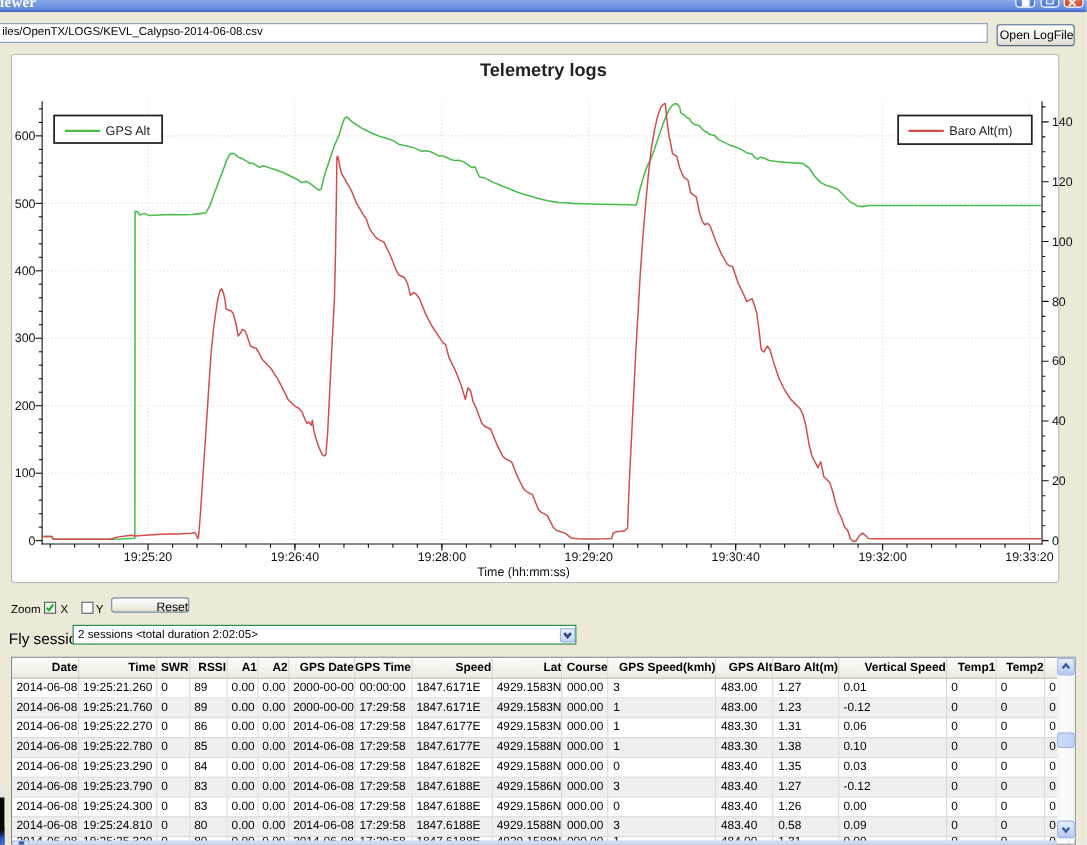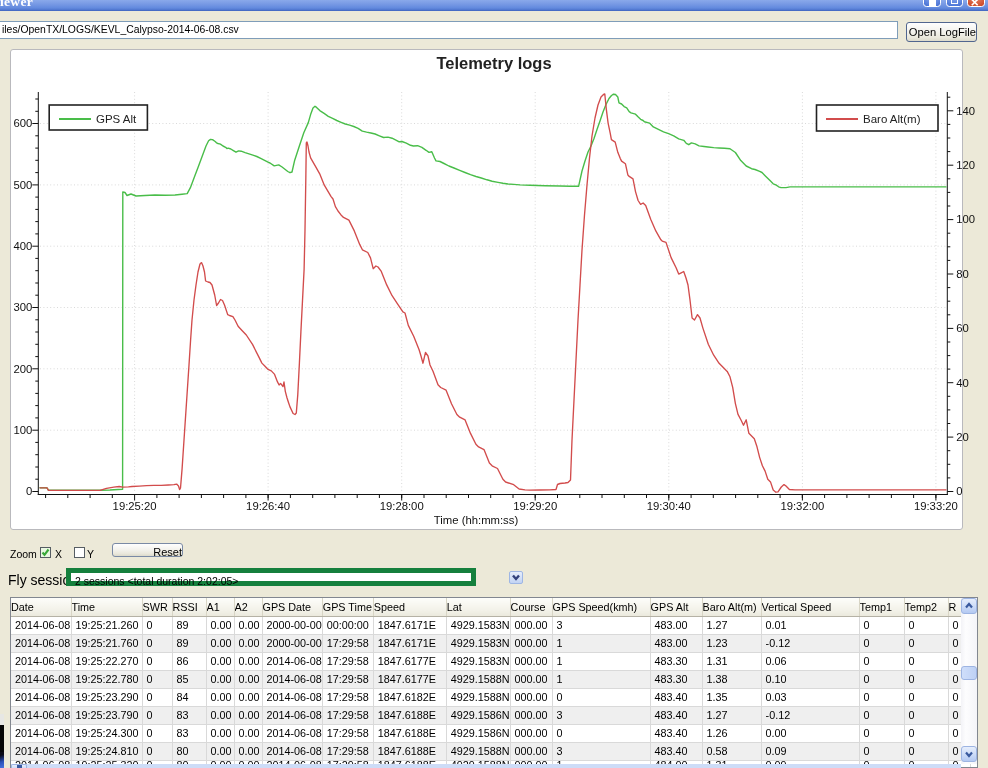--- a/index.html
+++ b/index.html
@@ -17,30 +17,30 @@
 .xpbtn{background:linear-gradient(#fefefe,#f4f3ee 45%,#eae8dc 80%,#dcdacb);border:1px solid #51668f;
  border-radius:3px;text-align:right;color:#000}
 #openbtn{left:906px;top:22px;width:71px;height:20px;line-height:18px;font-size:11.2px}
 
 #chart{left:9.5px;top:49px;width:953px;height:481px;background:#fff;border:1px solid #b9b9bd;border-radius:3px}
 
 #zoomlbl{left:10px;top:548px;font-size:10.5px}
 .cb{top:547px;width:11px;height:11px;background:#fff;border:1.2px solid #565d63}
 #cbx{left:40px}#cby{left:74px}
 #xlbl{left:55px;top:548px;font-size:10.5px}#ylbl{left:87px;top:548px;font-size:10.5px}
-#resetbtn{left:112px;top:543px;width:71px;height:14px;line-height:17px;border-color:#7a8aa5}
+#resetbtn{left:101px;top:543px;width:71px;height:14px;line-height:17px;border-color:#7a8aa5}
 #flylbl{left:8px;top:572px;font-size:14px}
-#combo{left:66px;top:568px;width:410px;height:18px;background:#fff;border:5px solid #15803d;line-height:16px;padding-left:4px;font-size:10.5px}
+#combo{left:66px;top:568px;width:458px;height:18px;background:#fff;border:1px solid #15803d;line-height:16px;padding-left:4px;font-size:10.5px}
 #combobtn{left:508.5px;top:570.5px;width:14px;height:13px;border-radius:2px;background:linear-gradient(#e6eefc,#c2d3f3);
  border:1px solid #9eb6e4}
 
 #tblwrap{left:10px;top:596.5px;width:967.5px;height:171.5px;border:1px solid #828790;background:#fff;overflow:hidden}
 table{border-collapse:collapse;table-layout:fixed;font-size:10.8px}
-th{height:18.6px;font-weight:normal;background:linear-gradient(#fdfdfa,#f2f1e8 70%,#ebe9dd);
- border-right:1px solid #d8d5c5;border-bottom:1px solid #b5b2a5;padding:0;text-align:left;overflow:hidden;white-space:nowrap}
+th{height:18.6px;font-weight:bold;background:linear-gradient(#fdfdfa,#f2f1e8 70%,#ebe9dd);
+ border-right:1px solid #d8d5c5;border-bottom:1px solid #b5b2a5;padding:0;text-align:right;overflow:hidden;white-space:nowrap}
 td{height:18px;border-right:1px solid #d9d9d9;border-bottom:1px solid #d9d9d9;padding:0 0 0 4px;
  overflow:hidden;white-space:nowrap}
 tr.alt td{background:#efefef}
 tr.last td{vertical-align:top;line-height:9px}
 
 #vsb{left:960.5px;top:597.5px;width:16px;height:166px;background:linear-gradient(90deg,#f3f3f7,#fdfdfe 30%,#f4f4f8)}
 .sbtn{left:960.5px;width:16px;height:16px;border-radius:3px;border:1px solid #9db4e2;
  background:linear-gradient(#e7eefc,#c9d9f7 60%,#b4c9f2)}
 #vthumb{left:960.5px;top:666px;width:16px;height:14px;border-radius:3px;border:1px solid #9db4e2;
  background:linear-gradient(90deg,#cfdefa,#bed1f5)}

